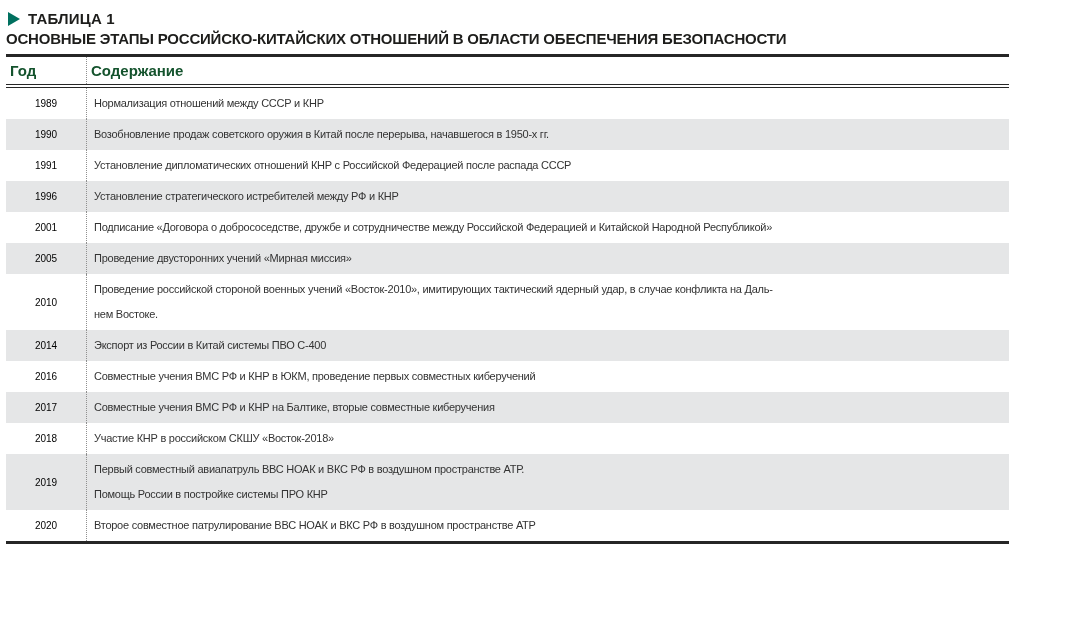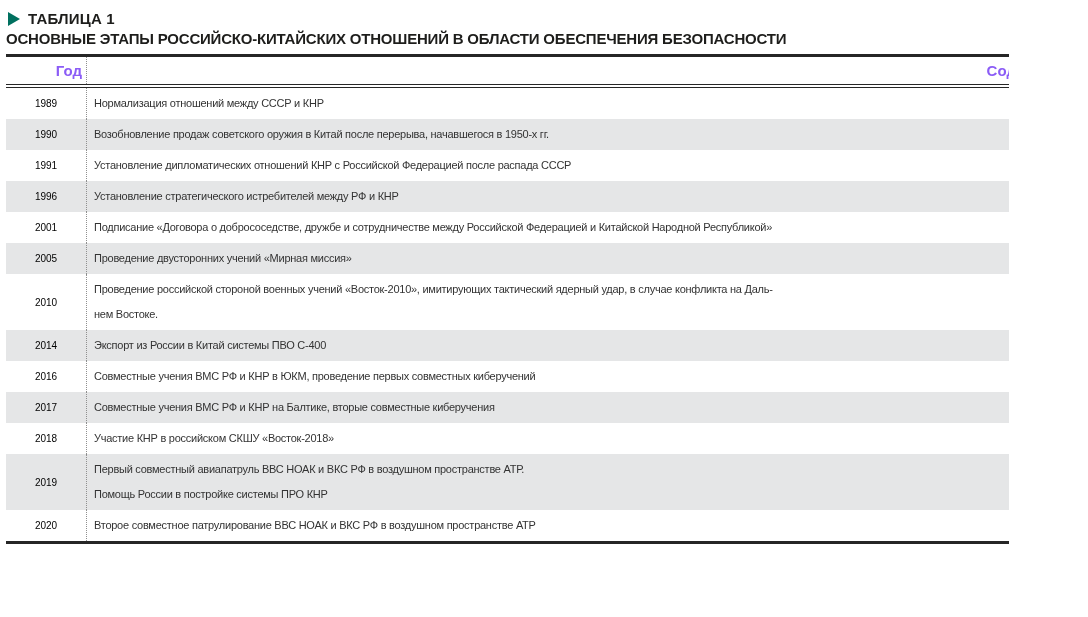--- a/index.html
+++ b/index.html
@@ -45,22 +45,22 @@
   table.milestones {
     border-collapse: collapse;
     width: 1077px;
     table-layout: fixed;
   }
   table.milestones thead th {
     border-top: 3px solid #262626;
     border-bottom: 4px double #262626;
     font-weight: bold;
     font-size: 15px;
-    color: #8b5cf6;
-    text-align: right;
+    color: #14532d;
+    text-align: left;
     padding: 5px 4px;
     background: #ffffff;
   }
   th.year-col, td.year-cell {
     width: 72px;
     border-right: 1px dotted #8f8f8f;
   }
   table.milestones tbody tr:nth-child(even) {
     background: #e5e6e7;
   }

